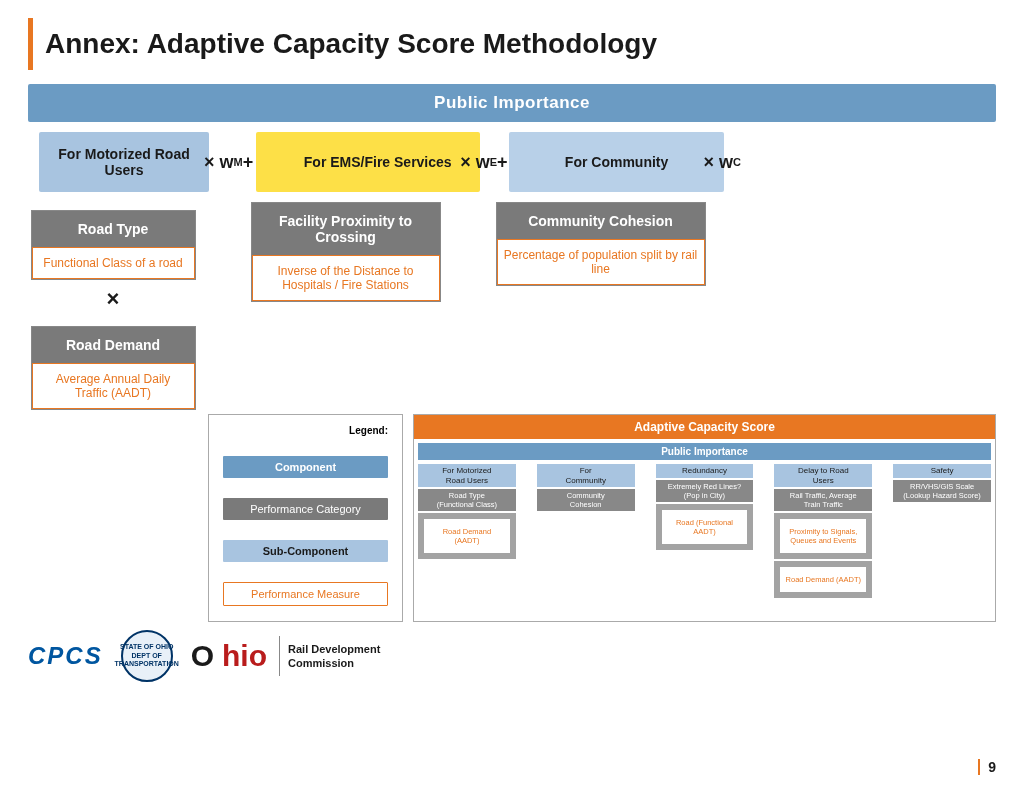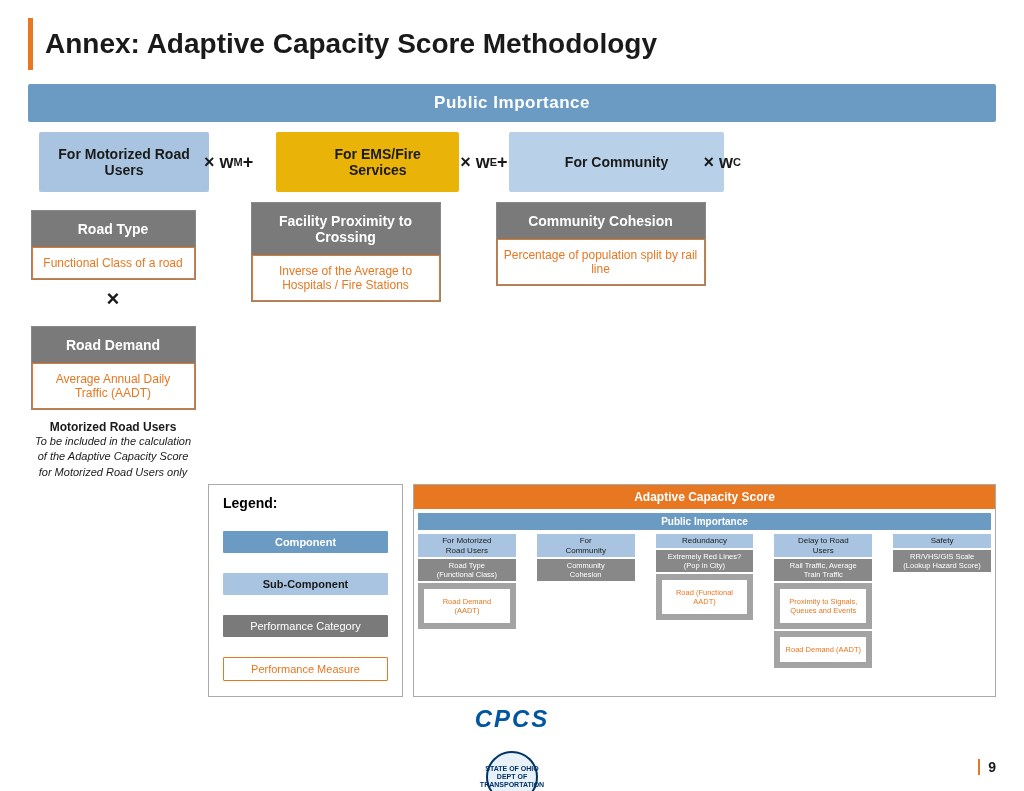--- a/index.html
+++ b/index.html
@@ -99,22 +99,22 @@
     }
     .col-motorized .col-header {
       width: 170px;
     }
 
     
     .col-ems {
       width: 195px;
     }
     .col-ems .col-header {
-      width: 183px;
-      background: #eab308;
+      width: 224px;
+      background: #fde047;
       padding-left: 28px;
     }
 
     
     .col-community {
       width: 184px;
     }
     .col-community .col-header {
       width: 215px;
       background: #b8d0e8;
@@ -179,23 +179,23 @@
     }
 
     
     .legend-box {
       border: 1.5px solid #aaa;
       padding: 10px 14px;
       width: 195px;
       flex-shrink: 0;
     }
     .legend-title {
-      font-size: 14px;
-      font-weight: 700;
-      text-align: left;
+      font-size: 10px;
+      font-weight: 700;
+      text-align: right;
       margin-bottom: 12px;
     }
     .legend-item {
       font-size: 11px;
       text-align: center;
       padding: 5px 8px;
       margin-bottom: 5px;
       border-radius: 1px;
       margin-top: 20px;
     }
@@ -276,21 +276,21 @@
       color: #E87722;
       text-align: center;
       padding: 8px 1px;
       font-size: 7.5px;
       line-height: 1.2;
     }
 
     
     .footer {
       display: flex;
-      flex-direction: column;
+      flex-direction: row;
       align-items: center;
       margin-top: 8px;
       gap: 18px;
     }
     .footer-logo-cpcs {
       font-size: 22px;
       font-weight: 900;
       color: #0056a0;
       letter-spacing: 1px;
     }
@@ -315,21 +315,21 @@
       gap: 8px;
     }
     .ohio-o {
       font-size: 30px;
       font-weight: 900;
       color: #1a1a1a;
     }
     .ohio-hio {
       font-size: 30px;
       font-weight: 900;
-      color: #0f766e;
+      color: #b91c1c;
     }
     .ohio-rail {
       font-size: 11px;
       color: #1a1a1a;
       font-weight: 700;
       line-height: 1.3;
     }
     .footer-divider {
       width: 1px;
       height: 40px;
@@ -396,32 +396,28 @@
     <div style="width:170px; display:flex; flex-direction:column; align-items:center;">
       <div class="sub-box" style="width:165px;">
         <div class="sub-box-title">Road Type</div>
         <div class="sub-box-detail">Functional Class of a road</div>
       </div>
       <div class="multiply-symbol">×</div>
       <div class="sub-box" style="width:165px;">
         <div class="sub-box-title">Road Demand</div>
         <div class="sub-box-detail">Average Annual Daily Traffic (AADT)</div>
       </div>
-      <div class="sub-box-note" style="width:165px; margin-top:10px;">
-        <div class="note-title">Motorized Road Users</div>
-        <div class="note-text">To be included in the calculation of the Adaptive Capacity Score for Motorized Road Users only</div>
-      </div>
     </div>
 
     <div style="width:50px;"></div>
 
     <div style="width:195px; display:flex; flex-direction:column; align-items:center;">
       <div class="sub-box" style="width:190px; margin-top:0;">
         <div class="sub-box-title">Facility Proximity to Crossing</div>
-        <div class="sub-box-detail">Inverse of the Average to Hospitals / Fire Stations</div>
+        <div class="sub-box-detail">Inverse of the Distance to Hospitals / Fire Stations</div>
       </div>
     </div>
 
     <div style="width:50px;"></div>
 
     <div style="width:215px; display:flex; flex-direction:column; align-items:center;">
       <div class="sub-box" style="width:210px; margin-top:0;">
         <div class="sub-box-title">Community Cohesion</div>
         <div class="sub-box-detail">Percentage of population split by rail line</div>
       </div>
@@ -430,22 +426,22 @@
     <div style="flex:1;"></div>
   </div>
 
   <div class="bottom-row">
 
     <div style="width:170px; flex-shrink:0;"></div>
 
     <div class="legend-box">
       <div class="legend-title">Legend:</div>
       <div class="legend-item legend-component">Component</div>
+      <div class="legend-item legend-perf-category">Performance Category</div>
       <div class="legend-item legend-subcomponent">Sub-Component</div>
-      <div class="legend-item legend-perf-category">Performance Category</div>
       <div class="legend-item legend-perf-measure">Performance Measure</div>
     </div>
 
     <div class="acs-diagram">
       <div class="acs-title">Adaptive Capacity Score</div>
       <div class="acs-public-importance">Public Importance</div>
       <div class="acs-columns">
 
         <div class="acs-col">
           <div class="acs-cell">For Motorized<br>Road Users</div>

